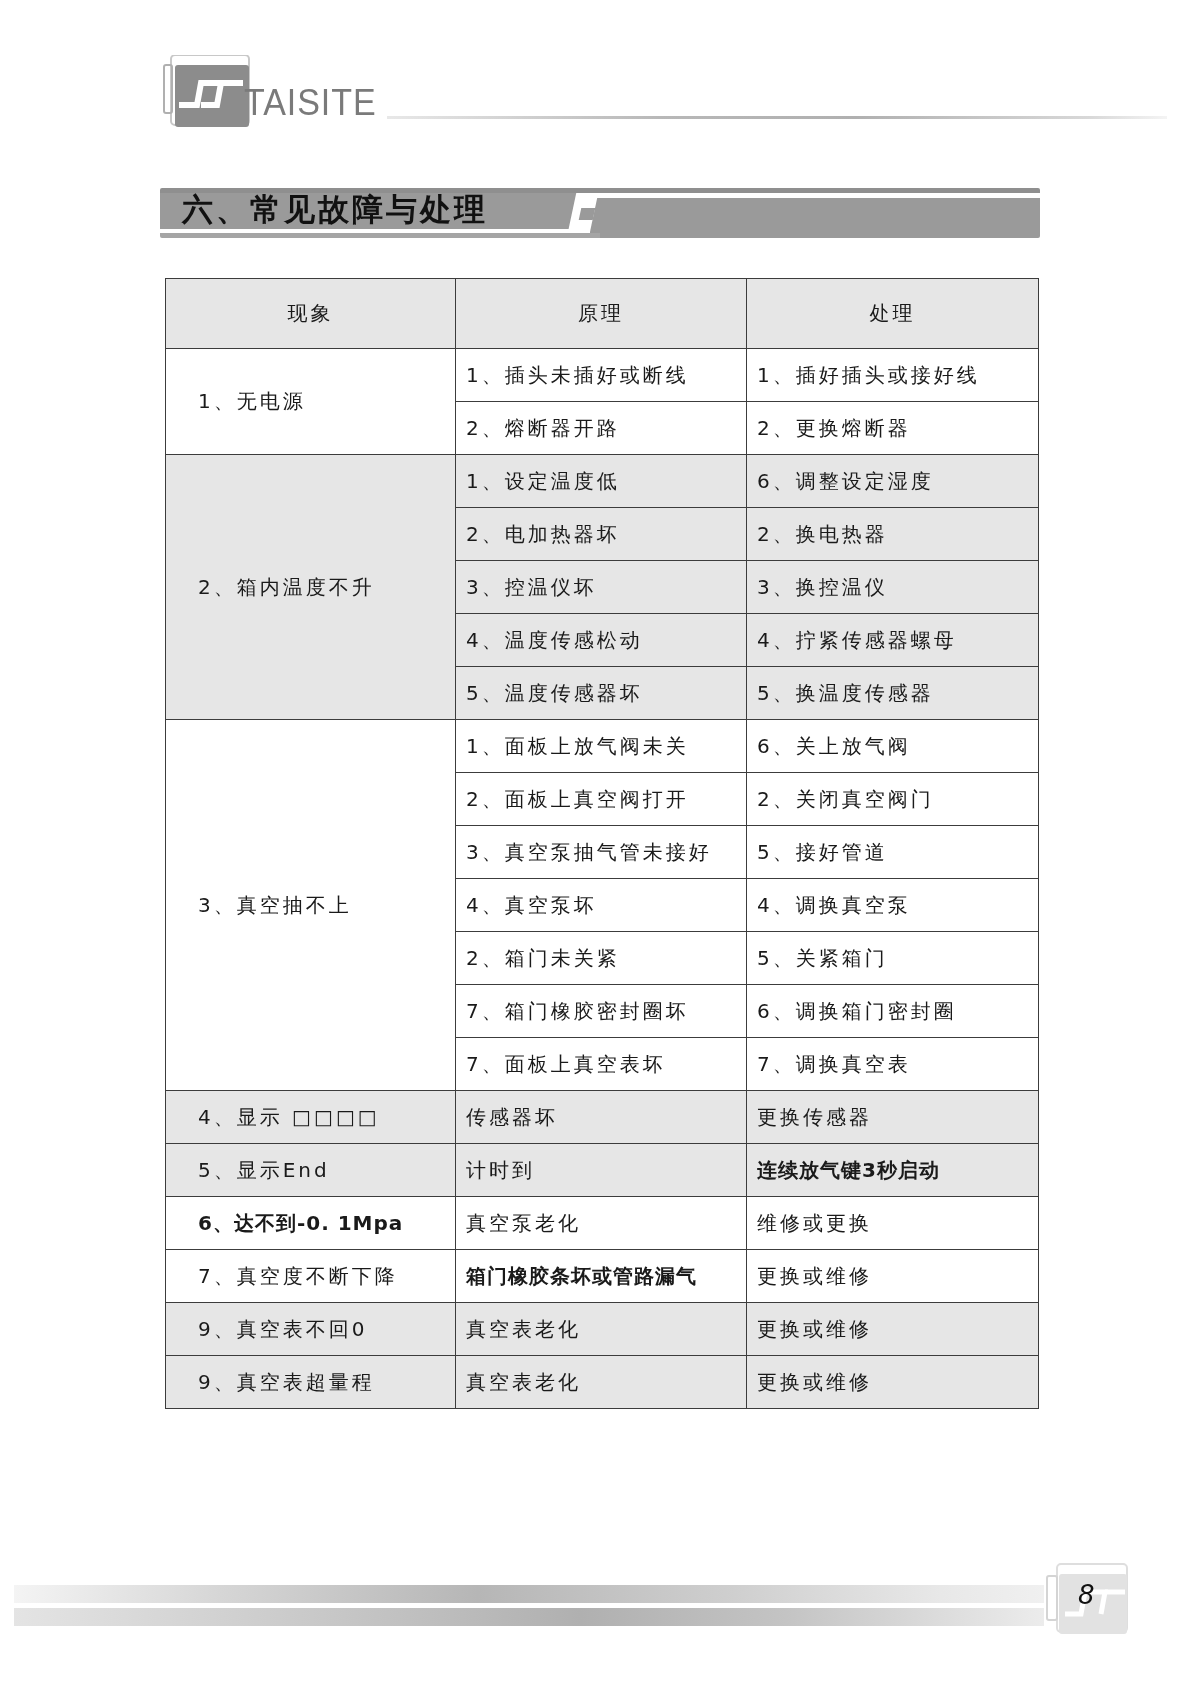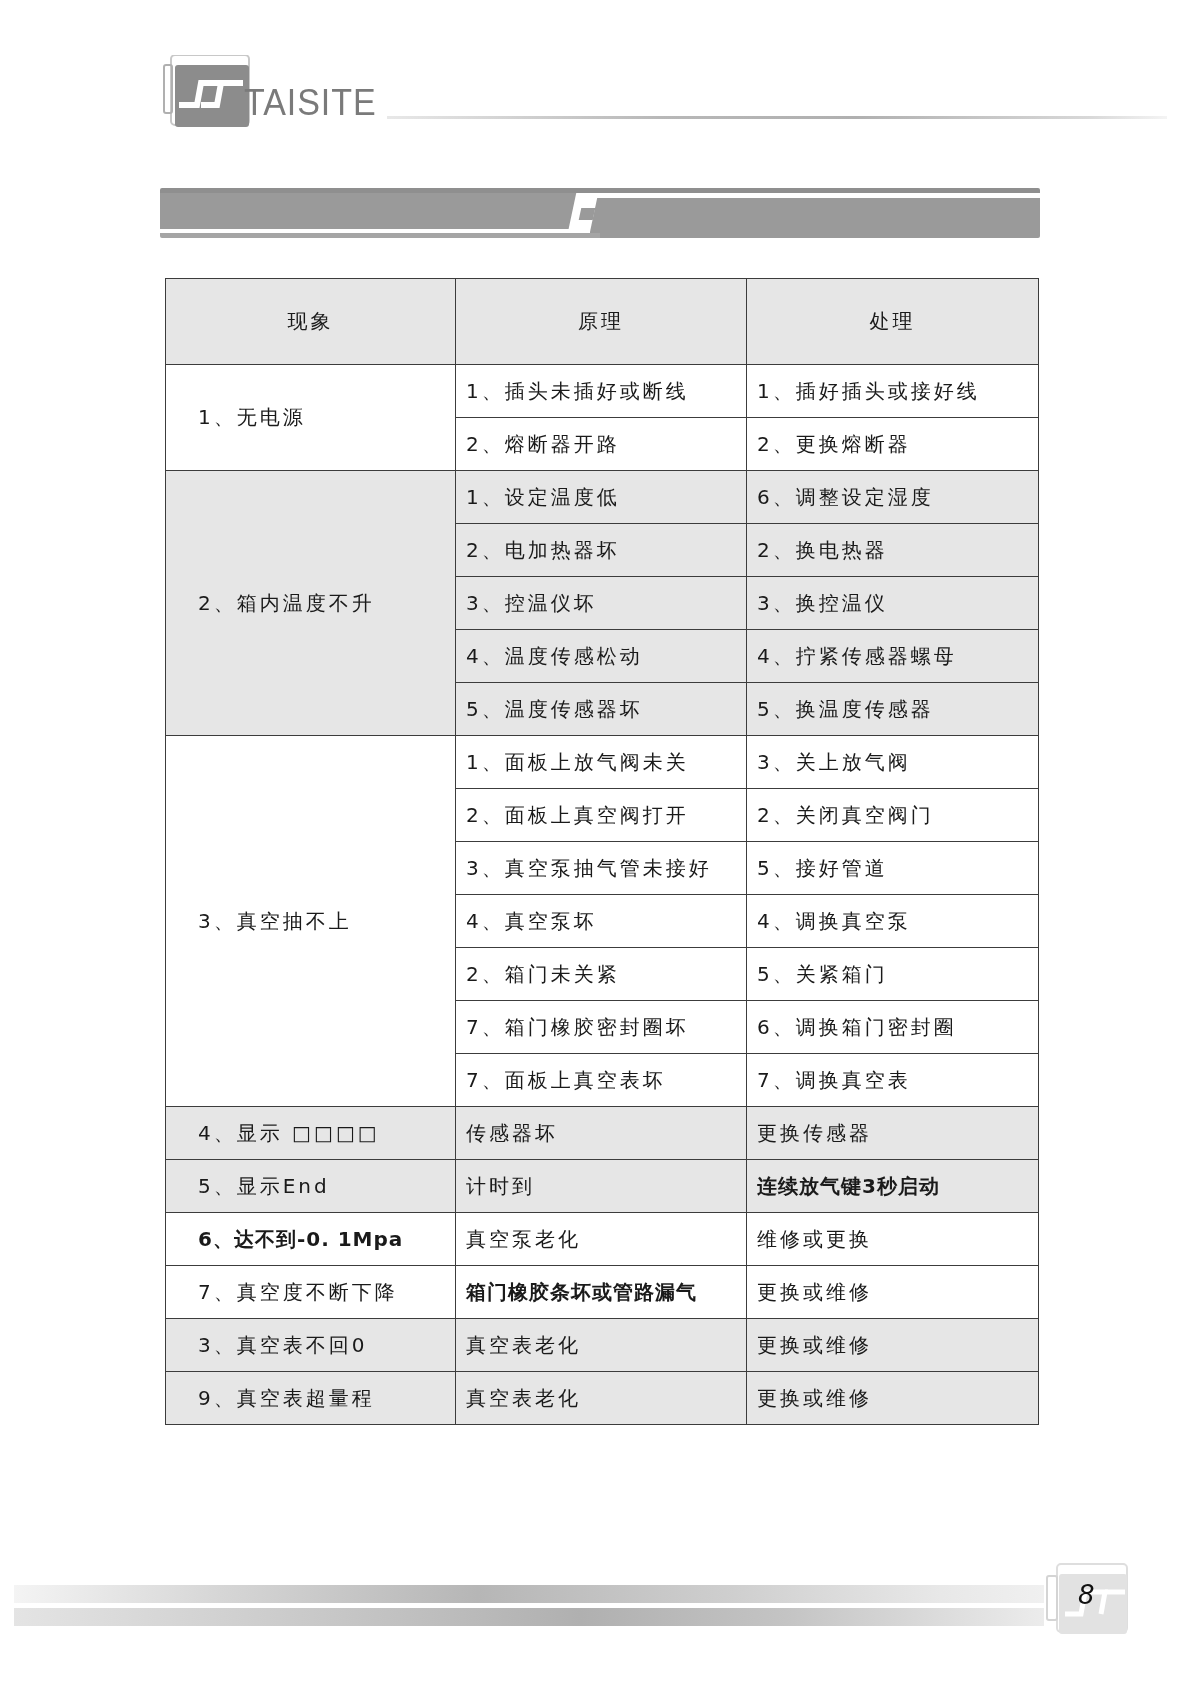--- a/index.html
+++ b/index.html
@@ -23,21 +23,21 @@
   .banner-title { position:absolute; left:22px; top:1px; font-family:"DejaVu Serif", serif; font-weight:bold;
                   font-size:31px; color:#111; letter-spacing:3px; line-height:40px; }
   .banner-notch { position:absolute; left:412px; top:5px; width:22px; height:40px; background:#ffffff;
                   transform:skewX(-12deg); }
   .banner-sq { position:absolute; left:420px; top:20px; width:14px; height:12px; background:#9a9a9a; transform:skewX(-12deg); }
 
   
   table.ft { position:absolute; left:165px; top:278px; width:873px; border-collapse:collapse; table-layout:fixed; }
   table.ft th, table.ft td { border:1px solid #3c3c3c; font-size:20px; font-weight:normal; letter-spacing:3px;
                              padding:0 0 0 10px; height:52px; color:#1a1a1a; white-space:nowrap; overflow:hidden; }
-  table.ft th { text-align:center; padding:16px; height:53px; background:#e6e6e6; }
+  table.ft th { text-align:center; padding:8px; height:53px; background:#e6e6e6; }
   table.ft td.sym { padding-left:32px; }
   table.ft td.narrow { letter-spacing:1px;font-weight:bold; }
   .g { background:#e6e6e6; }
   .w { background:#ffffff; }
 
   
   .foot-bar1 { position:absolute; left:14px; top:1585px; width:1030px; height:18px;
                background:linear-gradient(to right,#f4f4f4 0%,#d6d6d6 20%,#b6b6b6 45%,#cfcfcf 70%,#e8e8e8 90%,#f0f0f0 100%); }
   .foot-bar2 { position:absolute; left:14px; top:1608px; width:1030px; height:18px;
                background:linear-gradient(to right,#e4e4e4 0%,#c8c8c8 30%,#b0b0b0 55%,#c4c4c4 75%,#ececec 100%); }
@@ -62,20 +62,21 @@
 <div class="header-rule"></div>
 
 <div class="banner">
   <div class="banner-top"></div>
   <div class="banner-left"></div>
   <div class="banner-right"></div>
   <div class="banner-white"></div>
   <div class="banner-lower"></div>
   <div class="banner-notch"></div>
   <div class="banner-sq"></div>
+  <div class="banner-title">六、常见故障与处理</div>
 </div>
 
 <table class="ft">
   <colgroup>
       <col style="width:290px">
       <col style="width:291px">
       <col style="width:292px">
     </colgroup>
   <thead>
     <tr>
@@ -114,21 +115,21 @@
       <td>4、拧紧传感器螺母</td>
     </tr>
     <tr class="g">
       <td>5、温度传感器坏</td>
       <td>5、换温度传感器</td>
     </tr>
 
     <tr class="w">
       <td rowspan="7" class="sym">3、真空抽不上</td>
       <td>1、面板上放气阀未关</td>
-      <td>3、关上放气阀</td>
+      <td>6、关上放气阀</td>
     </tr>
     <tr class="w">
       <td>2、面板上真空阀打开</td>
       <td>2、关闭真空阀门</td>
     </tr>
     <tr class="w">
       <td>3、真空泵抽气管未接好</td>
       <td>5、接好管道</td>
     </tr>
     <tr class="w">
@@ -162,21 +163,21 @@
       <td class="sym narrow">6、达不到-0. 1Mpa</td>
       <td>真空泵老化</td>
       <td>维修或更换</td>
     </tr>
     <tr class="w">
       <td class="sym">7、真空度不断下降</td>
       <td class="narrow">箱门橡胶条坏或管路漏气</td>
       <td>更换或维修</td>
     </tr>
     <tr class="g">
-      <td class="sym">3、真空表不回0</td>
+      <td class="sym">9、真空表不回0</td>
       <td>真空表老化</td>
       <td>更换或维修</td>
     </tr>
     <tr class="g">
       <td class="sym">9、真空表超量程</td>
       <td>真空表老化</td>
       <td>更换或维修</td>
     </tr>
   </tbody>
 </table>

